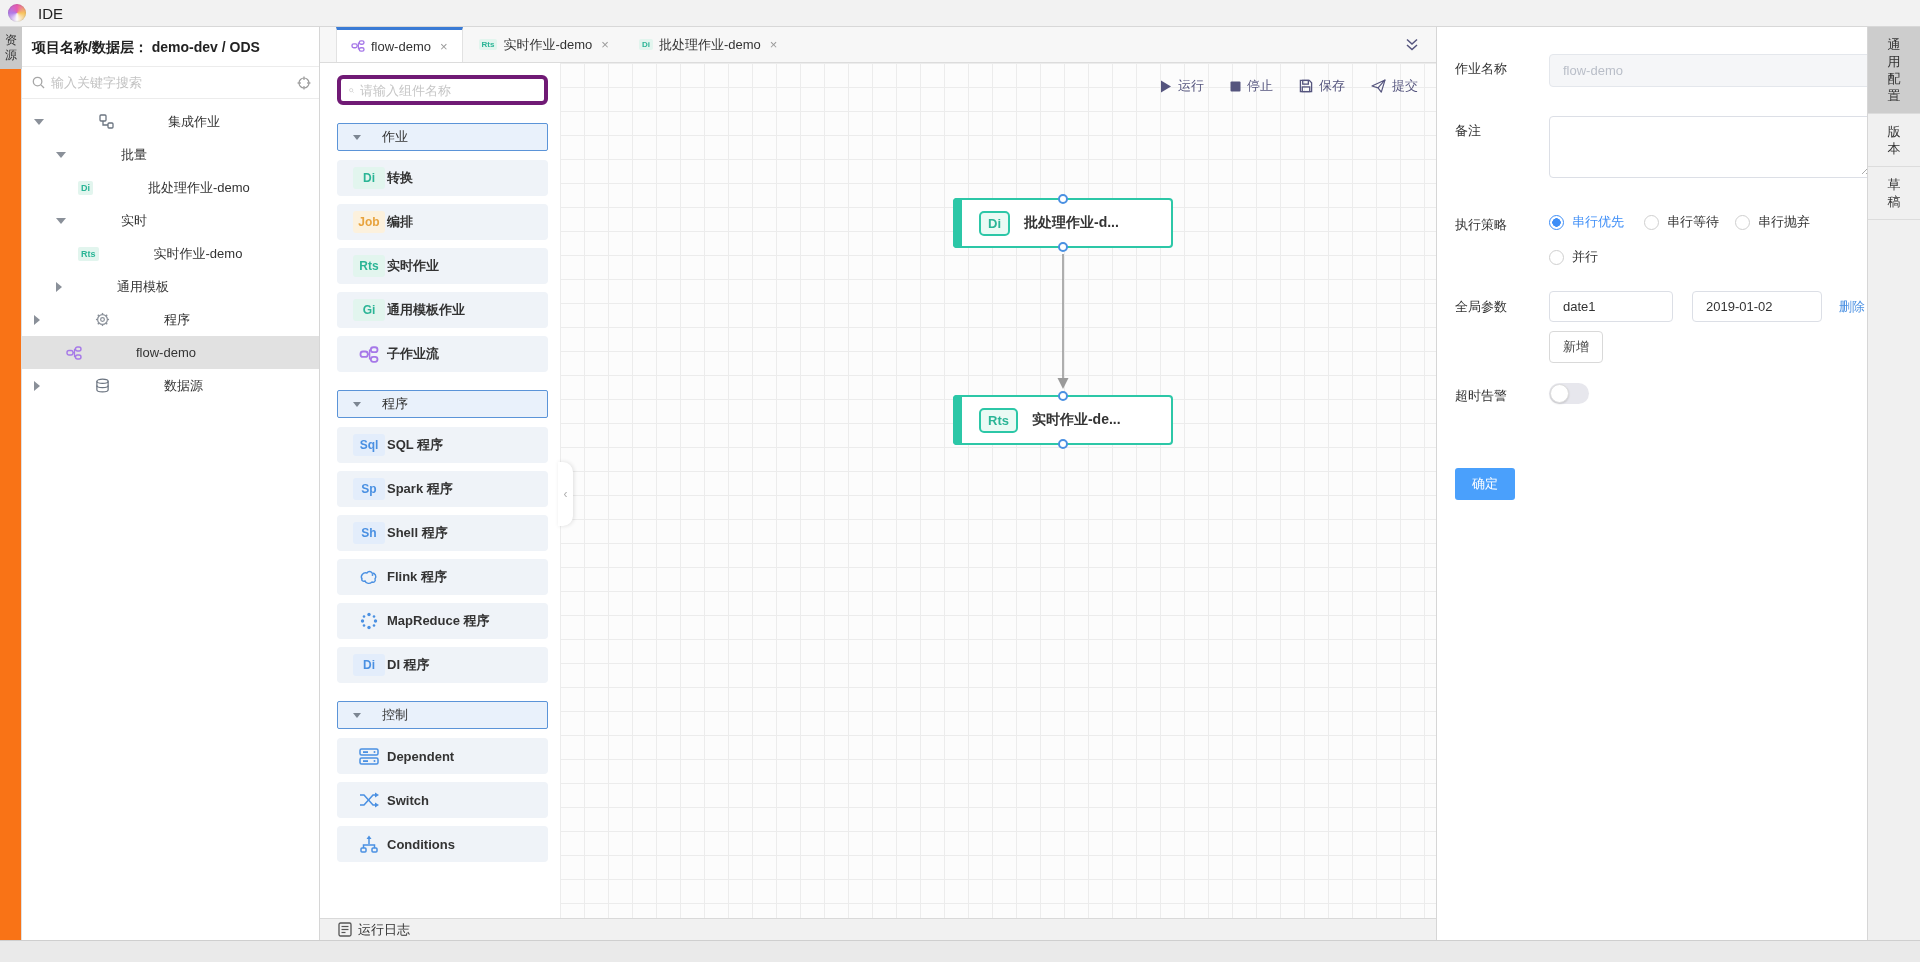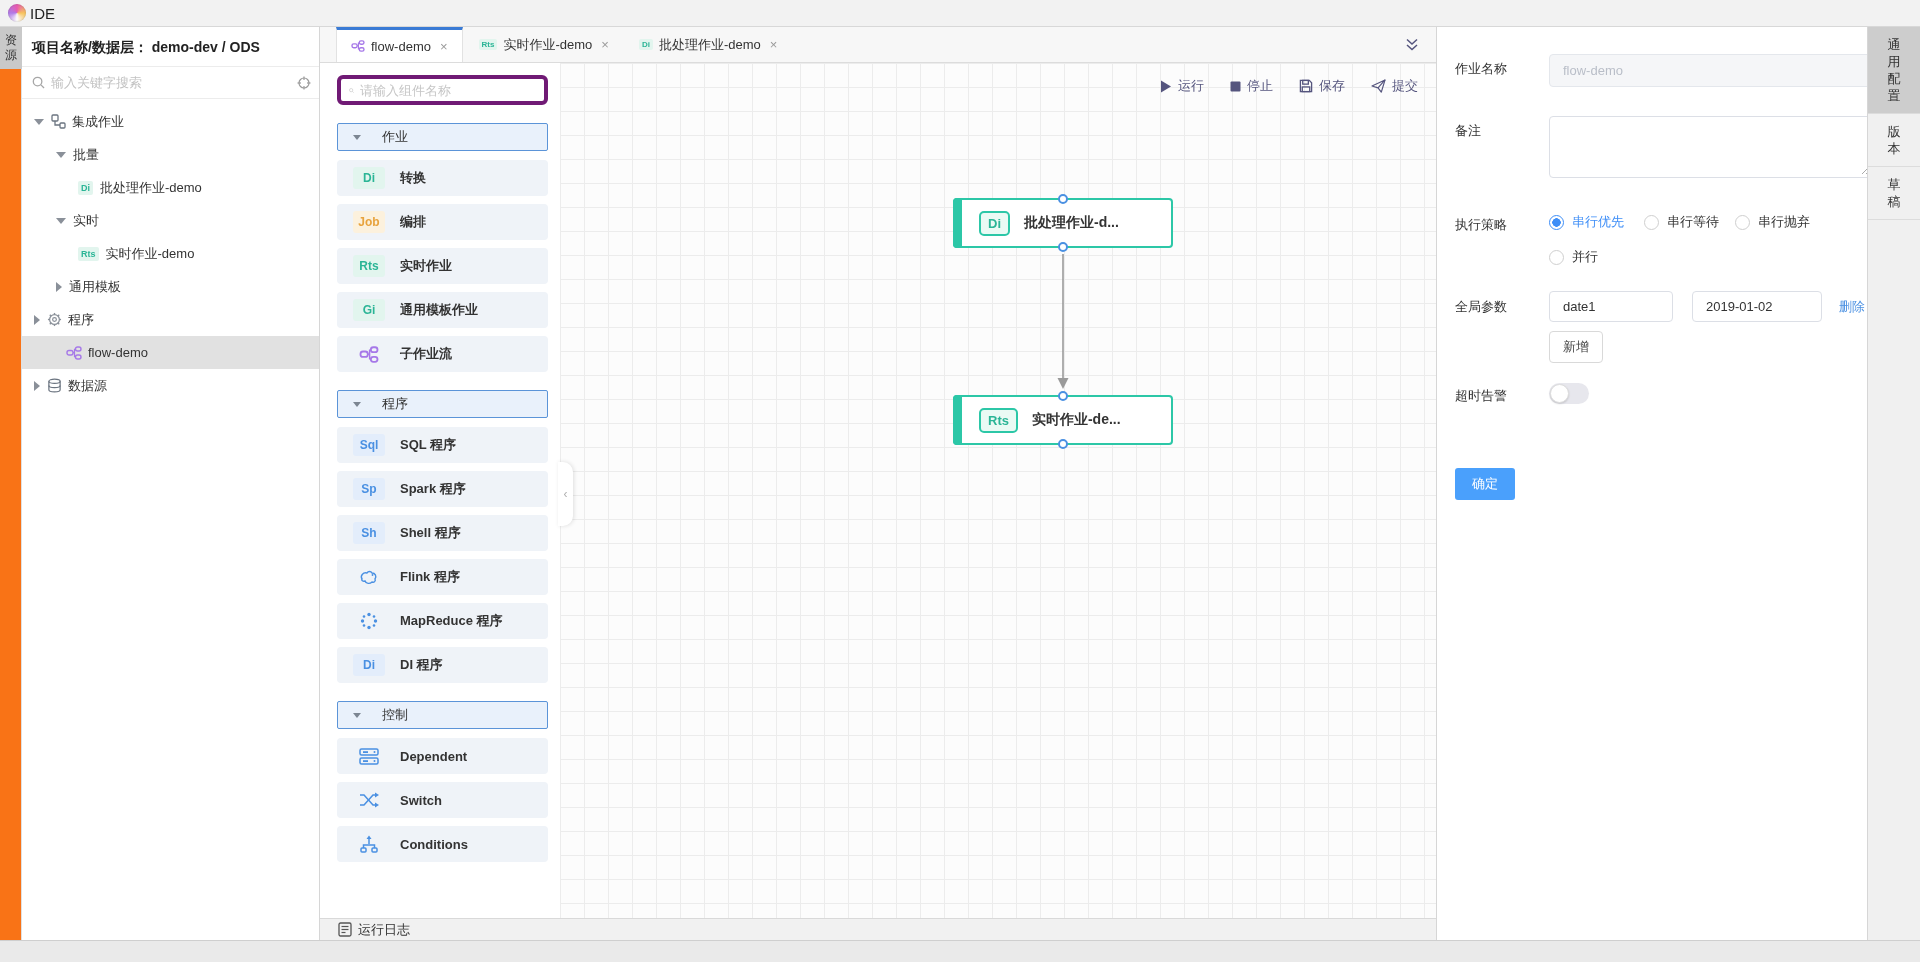--- a/index.html
+++ b/index.html
@@ -3,37 +3,37 @@
 <meta charset="utf-8">
 <style>
   * { margin:0; padding:0; box-sizing:border-box; }
   html,body { width:1920px; height:962px; font-family:"Liberation Sans","DejaVu Sans",sans-serif; }
   .app { position:relative; width:1920px; height:962px; background:#ededed; overflow:hidden; color:#333; }
 
   
   .hdr { position:absolute; top:0; left:0; right:0; height:27px; background:#f2f2f2; border-bottom:1px solid #d8d8d8; display:flex; align-items:center; }
   .logo { width:18px; height:18px; border-radius:50%; margin-left:8px;
           background:conic-gradient(#e85bb0,#f7c35c,#fdfdfd,#b07ae8,#e85bb0); box-shadow:inset 0 0 2px rgba(0,0,0,.25); }
-  .hdr-title { margin-left:4px; font-size:15px; color:#222; }
+  .hdr-title { margin-left:12px; font-size:15px; color:#222; }
 
   
   .lstrip { position:absolute; top:27px; left:0; bottom:22px; width:22px; background:#f97316; border-right:1px solid #e0e0e0; }
   .lstrip-tab { width:22px; padding:6px 0; background:#c9c9c9; color:#333; font-size:12px; text-align:center; line-height:15px; cursor:pointer; }
 
   
   .sidebar { position:absolute; top:27px; left:22px; bottom:22px; width:298px; background:#fff; border-right:1px solid #d6d6d6; }
   .proj { height:40px; line-height:40px; padding:0 10px; border-bottom:1px solid #ececec; font-size:14px; font-weight:bold; color:#222; white-space:nowrap; overflow:hidden; }
   .proj b { font-weight:bold; }
   .side-search { position:relative; height:32px; border-bottom:1px solid #ececec; display:flex; align-items:center; }
   .side-search svg.mag { margin-left:10px; }
   .side-search input { border:none; outline:none; flex:1; font-size:13px; margin-left:6px; color:#333; background:transparent; font-family:inherit; }
   .side-search input::placeholder { color:#c2c2c2; }
   .aim { margin-right:8px; cursor:pointer; }
   .tree { padding-top:6px; font-size:13px; }
-  .trow { height:33px; display:flex; align-items:center; cursor:pointer; white-space:nowrap; }
+  .trow { height:33px; display:flex; align-items:center; cursor:pointer; white-space:nowrap;gap:48px; }
   .trow.sel { background:#e1e1e1; }
   .ind0 { padding-left:12px; } .ind1 { padding-left:34px; } .ind2 { padding-left:56px; } .ind2b { padding-left:44px; }
   .caret { width:0; height:0; margin-right:7px; flex:none; }
   .caret.down { border-left:5px solid transparent; border-right:5px solid transparent; border-top:6px solid #8a9099; }
   .caret.right { border-top:5px solid transparent; border-bottom:5px solid transparent; border-left:6px solid #8a9099; }
   .ticon { margin-right:6px; flex:none; display:inline-flex; }
   .mini-badge { font-size:9px; font-weight:bold; color:#2bb596; background:#e2f5ee; border-radius:2px; padding:2px 3px; margin-right:7px; flex:none; }
 
   
   .middle { position:absolute; top:27px; left:320px; bottom:22px; width:1117px; background:#fff; border-right:1px solid #d6d6d6; display:flex; flex-direction:column; }
@@ -58,21 +58,21 @@
   .comp-search input::placeholder { color:#c6c6c6; }
   .sec-hd { margin-top:18px; margin-bottom:9px; height:28px; border:1px solid #5b94d8; background:#e9f1fb; border-radius:2px; display:flex; align-items:center; cursor:pointer; }
   .sec-hd .scaret { width:0; height:0; border-left:4px solid transparent; border-right:4px solid transparent; border-top:5px solid #7c8692; margin-left:15px; }
   .sec-hd span { margin-left:21px; font-size:13px; color:#333; }
   .citem { height:36px; background:#eff3f8; border-radius:4px; margin-bottom:8px; display:flex; align-items:center; cursor:grab; }
   .cbadge { width:32px; height:22px; margin-left:16px; border-radius:3px; font-size:12px; font-weight:bold; display:flex; align-items:center; justify-content:center; flex:none; }
   .cbadge.teal { color:#2bb596; background:#e2f5ee; }
   .cbadge.orange { color:#e8a33d; background:#fcf1dd; }
   .cbadge.blue { color:#4a90e2; background:#e3edfb; }
   .cicon { width:32px; margin-left:16px; display:flex; justify-content:center; flex:none; }
-  .citem .clabel { margin-left:15px; font-size:13px; font-weight:bold; color:#333; }
+  .citem .clabel { margin-left:2px; font-size:13px; font-weight:bold; color:#333; }
 
   
   .canvas { position:absolute; left:240px; top:0; right:0; bottom:0; background-color:#fcfcfc;
             background-image:linear-gradient(#ececec 1px, transparent 1px),linear-gradient(90deg,#ececec 1px,transparent 1px);
             background-size:24px 24px; }
   .edgewrap { position:absolute; inset:0; pointer-events:none; }
   .node { position:absolute; width:220px; height:50px; background:#fff; border:2px solid #2cc7a7; border-radius:4px; display:flex; align-items:center; cursor:move; }
   .node .accent { position:absolute; left:-2px; top:-2px; bottom:-2px; width:9px; background:#2cc7a7; border-radius:4px 0 0 4px; }
   .node .nbadge { margin-left:24px; border:2px solid #2cc7a7; color:#2bb596; background:#eafaf4; border-radius:5px; font-size:13px; font-weight:bold; padding:3px 7px; }
   .node .nlabel { margin-left:14px; font-size:14px; font-weight:bold; color:#333; }

